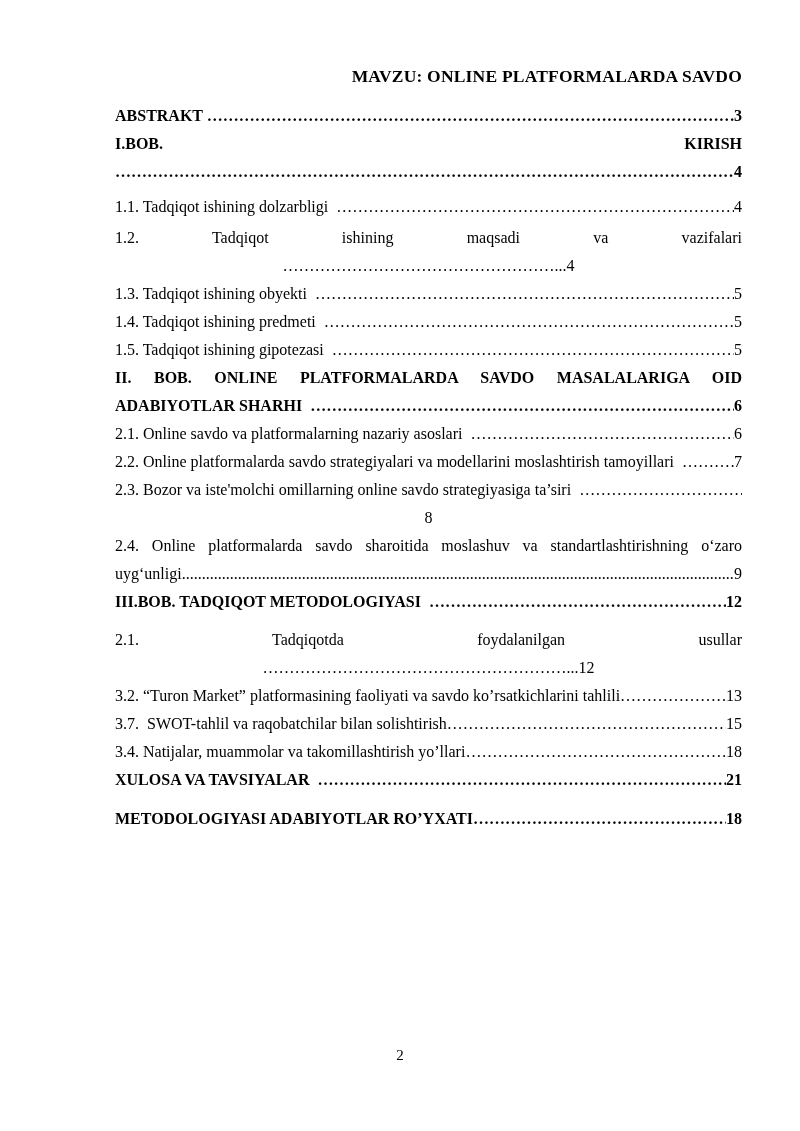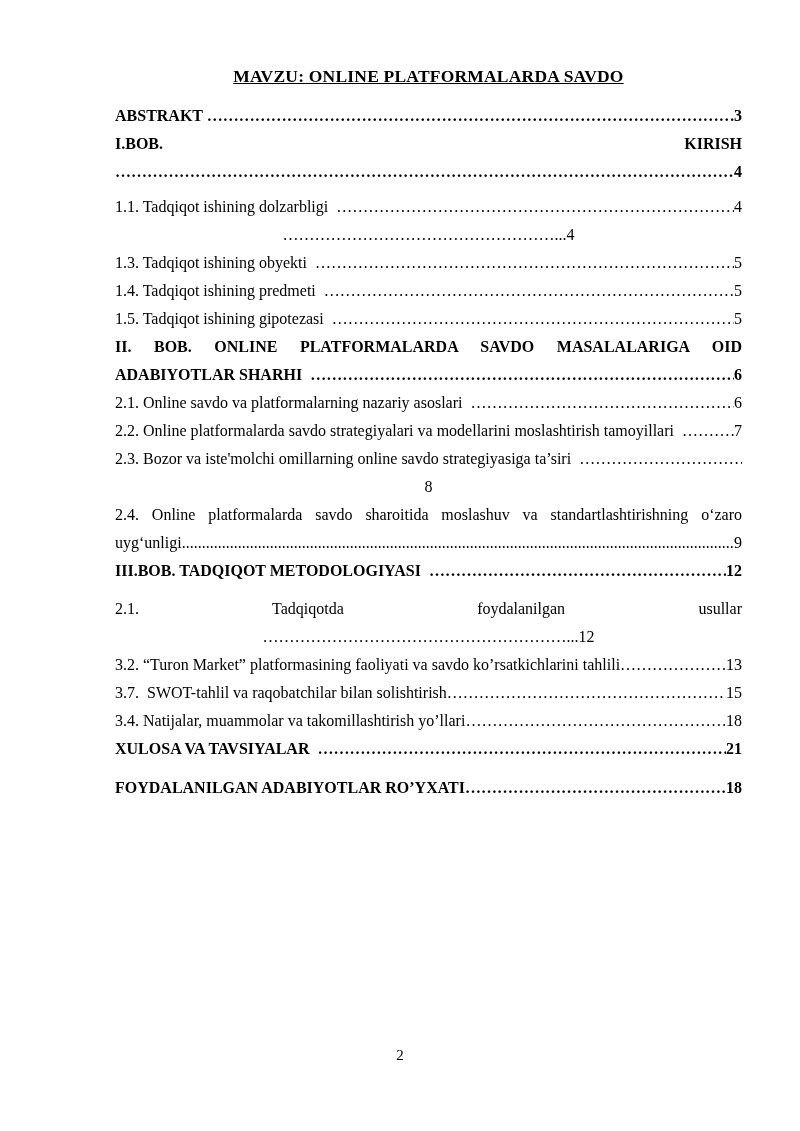--- a/index.html
+++ b/index.html
@@ -13,21 +13,21 @@
     overflow:hidden;
   }
   .content{position:absolute;left:115px;top:62px;width:627px;}
   .ln{line-height:28px;min-height:28px;overflow:hidden;text-align:center;}
   .flex{display:flex;align-items:baseline;}
   .t{white-space:pre;flex:0 0 auto;}
   .leader{flex:1 1 0;min-width:0;overflow:hidden;white-space:nowrap;}
   .pg{flex:0 0 auto;white-space:pre;}
   .jl{text-align:justify;text-align-last:justify;}
   .b{font-weight:bold;}
-  .c{text-align:center;text-decoration:underline;}
+  .c{text-align:right;}
   .title{font-size:17.5px;letter-spacing:0.2px;}
   .mt3{margin-top:3px}.mt7{margin-top:7px}.mt9{}
   .mt10{margin-top:10px}.mt11{margin-top:11px}.mt12{margin-top:12px}
   .pagenum{position:absolute;left:0;width:800px;top:1041px;text-align:center;line-height:28px;font-size:15px;}
 </style>
 </head>
 <body>
 
 <div class="page">
   <div class="content">
@@ -45,20 +45,21 @@
       <span class="leader">……………………………………………………………………………………………………………………………………………………………………</span>
       <span class="pg">4</span>
     </div>
 
     <div class="ln flex mt7">
       <span class="t">1.1. Tadqiqot ishining dolzarbligi  </span>
       <span class="leader">……………………………………………………………………………………………………………………………………………………………………</span>
       <span class="pg">4</span>
     </div>
 
+    <div class="ln jl mt3">1.2. Tadqiqot ishining maqsadi va vazifalari</div>
     <div class="ln">……………………………………………...4</div>
 
     <div class="ln flex">
       <span class="t">1.3. Tadqiqot ishining obyekti  </span>
       <span class="leader">……………………………………………………………………………………………………………………………………………………………………</span>
       <span class="pg">5</span>
     </div>
     <div class="ln flex">
       <span class="t">1.4. Tadqiqot ishining predmeti  </span>
       <span class="leader">……………………………………………………………………………………………………………………………………………………………………</span>
@@ -126,21 +127,21 @@
       <span class="pg">18</span>
     </div>
 
     <div class="ln flex b">
       <span class="t">XULOSA VA TAVSIYALAR  </span>
       <span class="leader">……………………………………………………………………………………………………………………………………………………………………</span>
       <span class="pg">21</span>
     </div>
 
     <div class="ln flex b mt11">
-      <span class="t">FOYDALANILGAN ADABIYOTLAR RO’YXATI</span>
+      <span class="t">METODOLOGIYASI ADABIYOTLAR RO’YXATI</span>
       <span class="leader">……………………………………………………………………………………………………………………………………………………………………</span>
       <span class="pg">18</span>
     </div>
 
   </div>
 
   <div class="pagenum">2</div>
 </div>
 
 </body></html>

